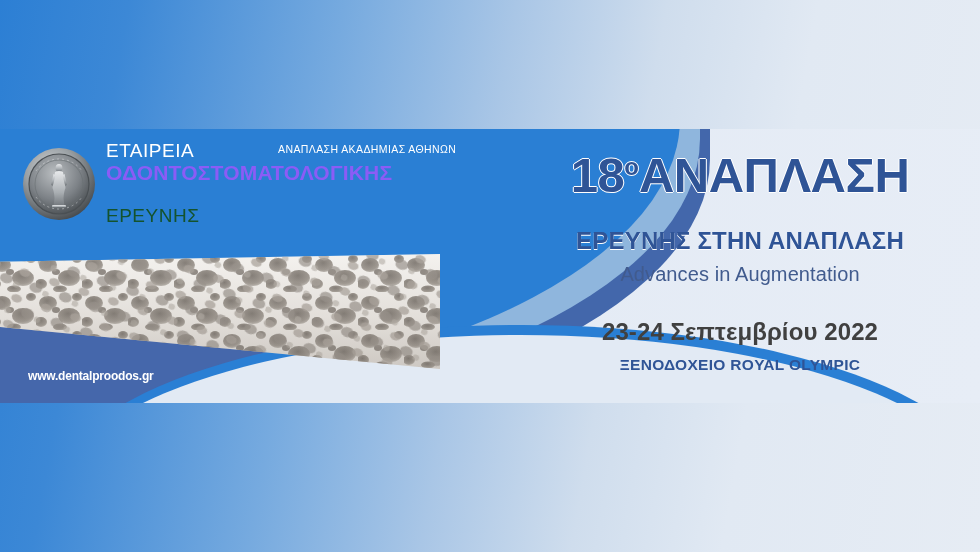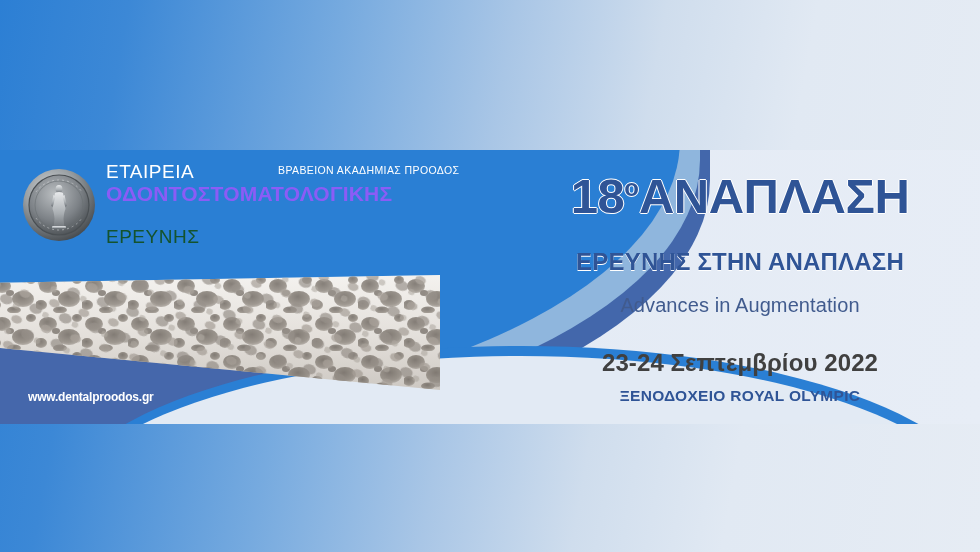--- a/index.html
+++ b/index.html
@@ -18,21 +18,21 @@
         #3c88d6 12%,
         #76aadf 32%,
         #a9c6e6 48%,
         #cfdded 62%,
         #e1e9f3 76%,
         #e6ecf4 100%);
   }
   
   .banner {
     position:absolute;
-    left:0; top:150px;
+    left:0; top:129px;
     width:980px; height:274px;
     overflow:hidden;
     background:#e4ebf5;
   }
   
   .banner-bg {
     position:absolute; inset:0;
     background:linear-gradient(100deg,#dfe8f3 0%,#e4ebf5 55%,#e7edf6 100%);
   }
   
@@ -171,21 +171,21 @@
     letter-spacing:0;
   }
   .subtitle-gr{
     margin-top:28px;
     font-size:24px; font-weight:700; color:#2f5496;
     letter-spacing:.2px; line-height:1.1;
     text-shadow:0 1px 0 #fff;
     white-space:nowrap;
   }
   .subtitle-en{
-    margin-top:19px;
+    margin-top:9px;
     font-size:20px; font-weight:400; color:#415b8e;
     letter-spacing:.1px;
   }
   .date-line{
     margin-top:32px;
     font-size:24px; font-weight:700; color:#404040;
     letter-spacing:.1px;
   }
   .venue-line{
     margin-top:10px;
@@ -283,21 +283,21 @@
         <g stroke="#d8dadc" stroke-width="1" opacity=".55">
           <path d="M14 24 A28 28 0 0 1 60 24" fill="none" stroke-dasharray="2 3"></path>
           <path d="M14 50 A28 28 0 0 0 60 50" fill="none" stroke-dasharray="2 3"></path>
         </g>
       </svg>
 
       <div class="logo-text">
         <div class="logo-l1">ΕΤΑΙΡΕΙΑ</div>
         <div class="logo-l2">ΟΔΟΝΤΟΣΤΟΜΑΤΟΛΟΓΙΚΗΣ</div>
         <div class="logo-l3">ΕΡΕΥΝΗΣ</div>
-        <div class="logo-award">ΒΡΑΒΕΙΟΝ ΑΚΑΔΗΜΙΑΣ ΠΡΟΟΔΟΣ</div>
+        <div class="logo-award">ΑΝΑΠΛΑΣΗ ΑΚΑΔΗΜΙΑΣ ΑΘΗΝΩΝ</div>
       </div>
     </div>
 
     <div class="url">www.dentalproodos.gr</div>
 
     <div class="right-text">
       <div class="title-main">
         <span>18</span><span class="ord">ο</span><span>ΑΝΑΠΛΑΣΗ</span>
       </div>
       <div class="subtitle-gr">ΕΡΕΥΝΗΣ ΣΤΗΝ ΑΝΑΠΛΑΣΗ</div>

